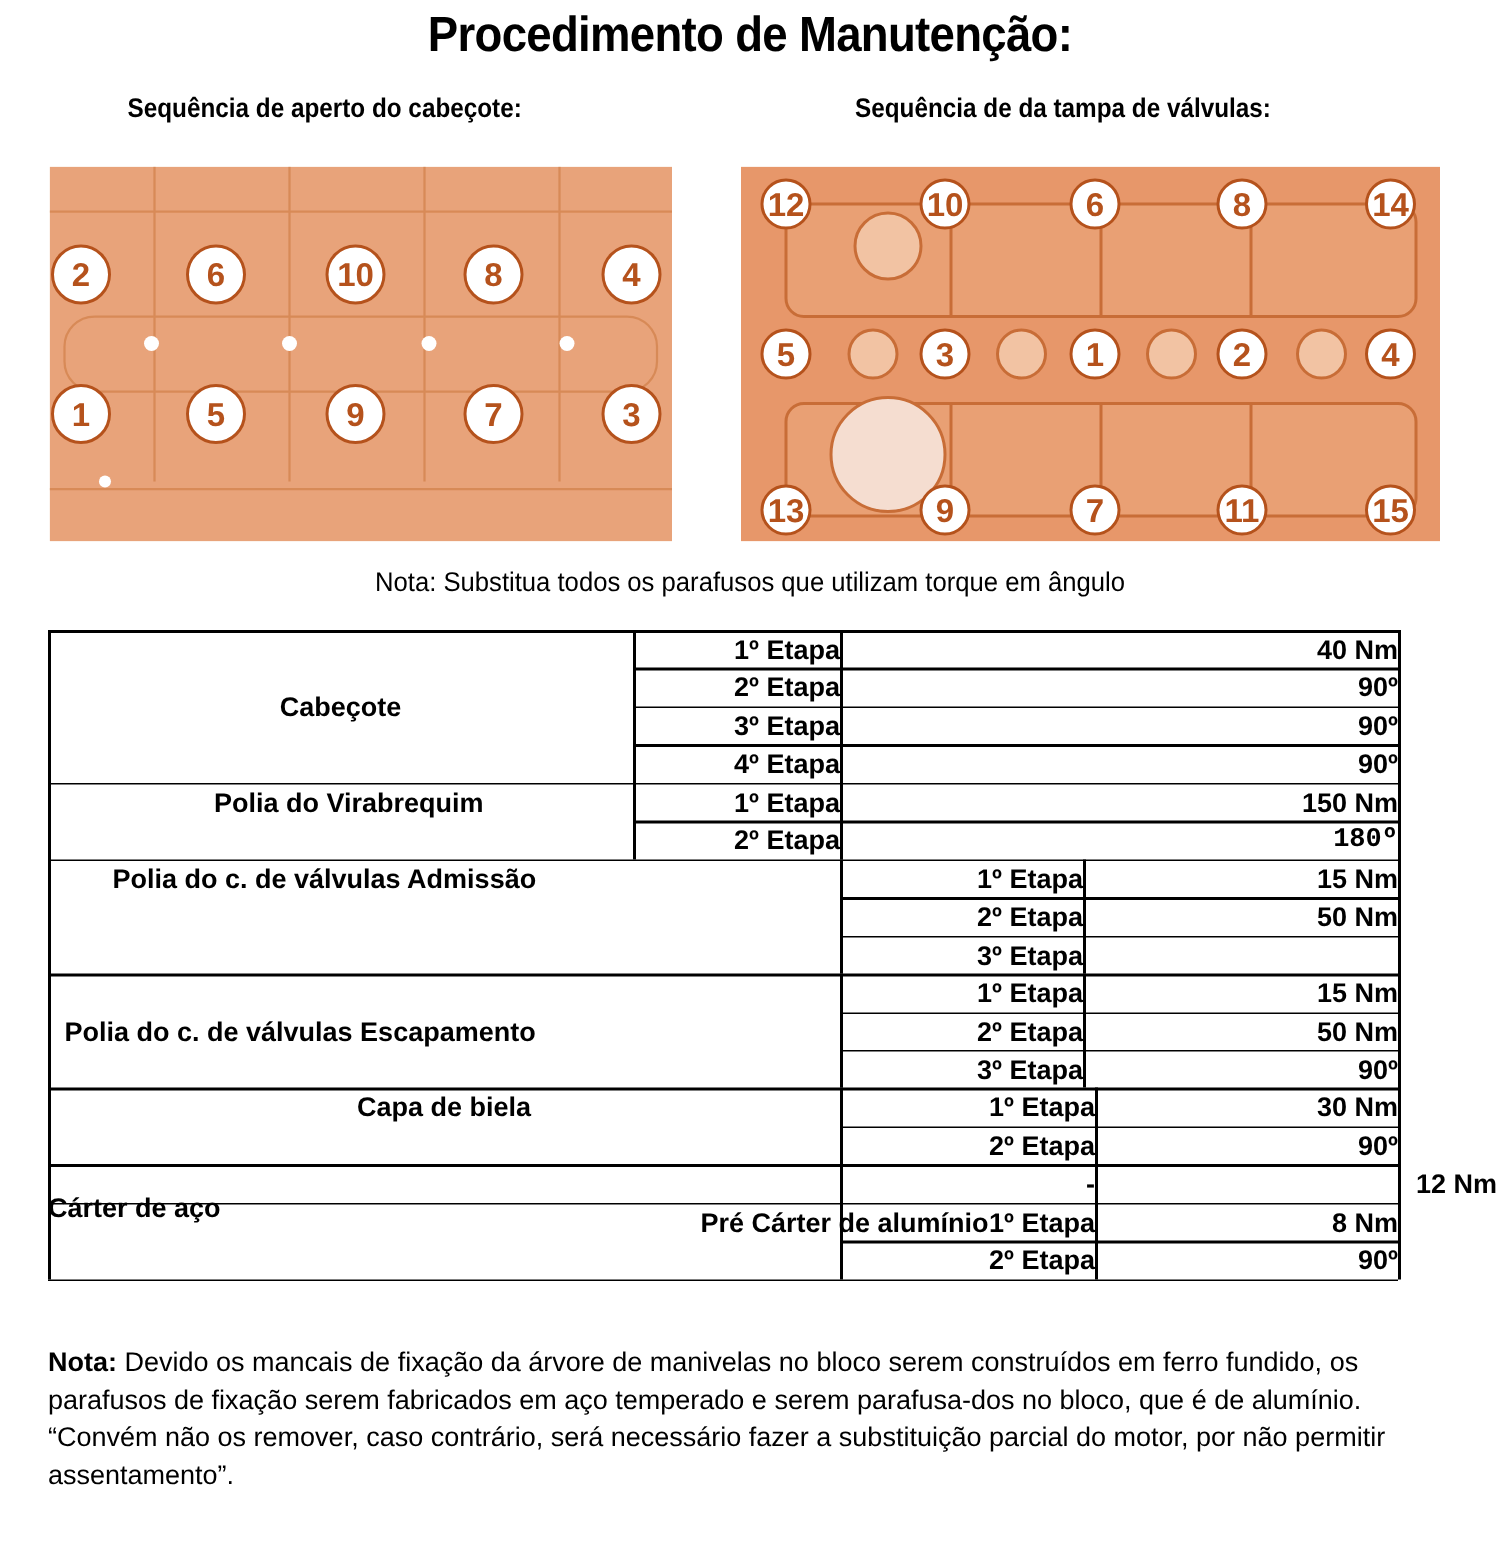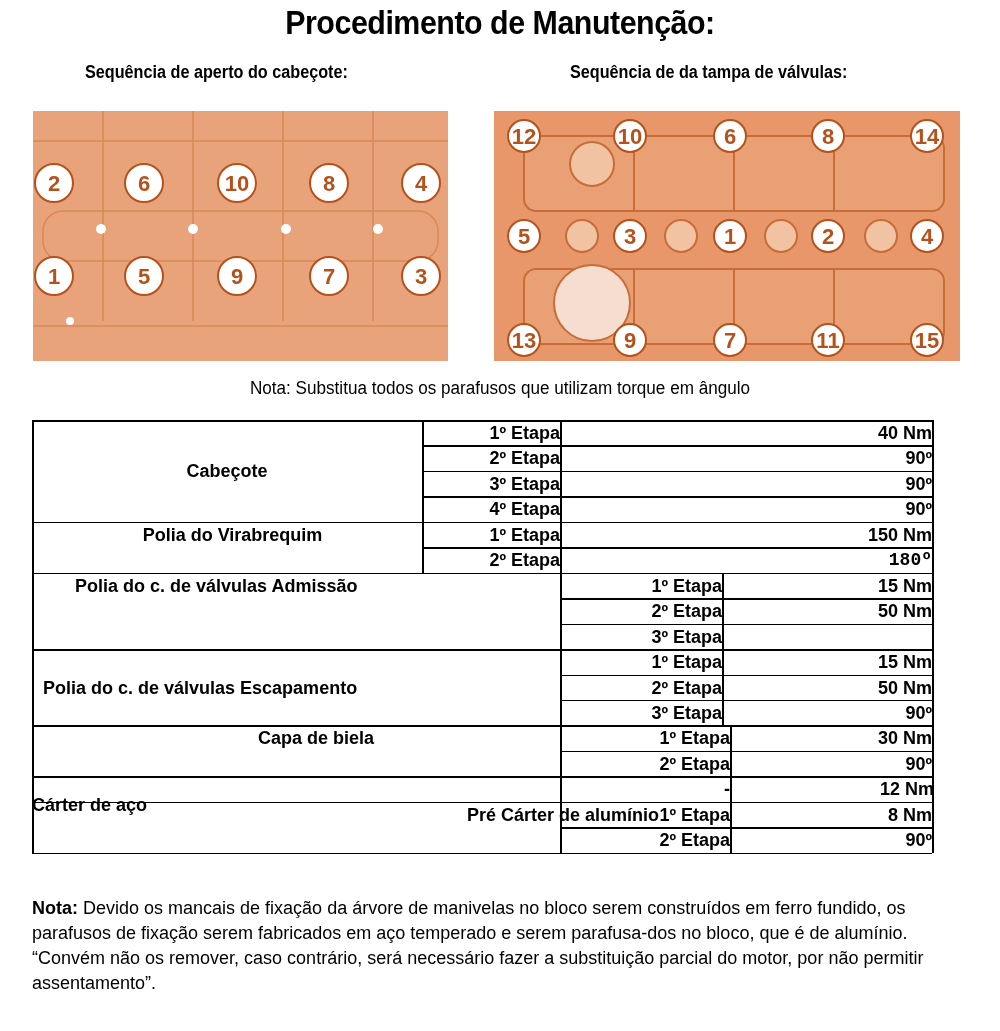--- a/index.html
+++ b/index.html
@@ -175,32 +175,32 @@
     <div class="cell c" style="left: 722px; width: 210px; top: 650.05px;">15 Nm</div>
     <div class="hl" style="left: 560px; top: 674.5px; width: 372px;"></div>
     <div class="cell c" style="left: 560px; width: 162px; top: 675.5px;">2º Etapa</div>
     <div class="cell c" style="left: 722px; width: 210px; top: 675.5px;">50 Nm</div>
     <div class="hl" style="left: 560px; top: 699.95px; width: 372px;"></div>
     <div class="cell c" style="left: 560px; width: 162px; top: 700.95px;">3º Etapa</div>
     <div class="cell c" style="left: 722px; width: 210px; top: 700.95px;">90º</div>
     <div class="hl" style="left: 32px; top: 725.4px; width: 900px;"></div>
     <div class="vl" style="left: 560px; top: 725.4px; height: 50.9px;"></div>
     <div class="vl" style="left: 730px; top: 725.4px; height: 50.9px;"></div>
-    <div class="cell" style="top: 726.4px; left: 32px; width: 528px; text-align: center; padding-left: 20px;">Capa de biela</div>
+    <div class="cell" style="top: 726.4px; left: 32px; width: 528px; text-align: center;">Capa de biela</div>
     <div class="cell c" style="left: 560px; width: 170px; top: 726.4px;">1º Etapa</div>
     <div class="cell c" style="left: 730px; width: 202px; top: 726.4px;">30 Nm</div>
     <div class="hl" style="left: 560px; top: 750.85px; width: 372px;"></div>
     <div class="cell c" style="left: 560px; width: 170px; top: 751.85px;">2º Etapa</div>
     <div class="cell c" style="left: 730px; width: 202px; top: 751.85px;">90º</div>
     <div class="hl" style="left: 32px; top: 776.3px; width: 900px;"></div>
     <div class="vl" style="left: 560px; top: 776.3px; height: 25.45px;"></div>
     <div class="vl" style="left: 730px; top: 776.3px; height: 25.45px;"></div>
     <div class="cell" style="top: 793px; left: 32px; width: 528px; text-align: left;">Cárter de aço</div>
     <div class="cell c" style="left: 560px; width: 170px; top: 777.3px;">-</div>
-    <div class="cell c" style="left: 692px; width: 242px; top: 777.3px;">12 Nm</div>
+    <div class="cell c" style="left: 756px; width: 242px; top: 777.3px;">12 Nm</div>
     <div class="hl" style="left: 32px; top: 801.75px; width: 900px;"></div>
     <div class="vl" style="left: 560px; top: 801.75px; height: 50.9px;"></div>
     <div class="vl" style="left: 730px; top: 801.75px; height: 50.9px;"></div>
     <div class="cell" style="top: 802.75px; left: 131px; width: 528px; text-align: right;">Pré Cárter de alumínio</div>
     <div class="cell c" style="left: 560px; width: 170px; top: 802.75px;">1º Etapa</div>
     <div class="cell c" style="left: 730px; width: 202px; top: 802.75px;">8 Nm</div>
     <div class="hl" style="left: 560px; top: 827.2px; width: 372px;"></div>
     <div class="cell c" style="left: 560px; width: 170px; top: 828.2px;">2º Etapa</div>
     <div class="cell c" style="left: 730px; width: 202px; top: 828.2px;">90º</div>
     <div class="hl" style="left: 32px; top: 852.65px; width: 900px;"></div>

